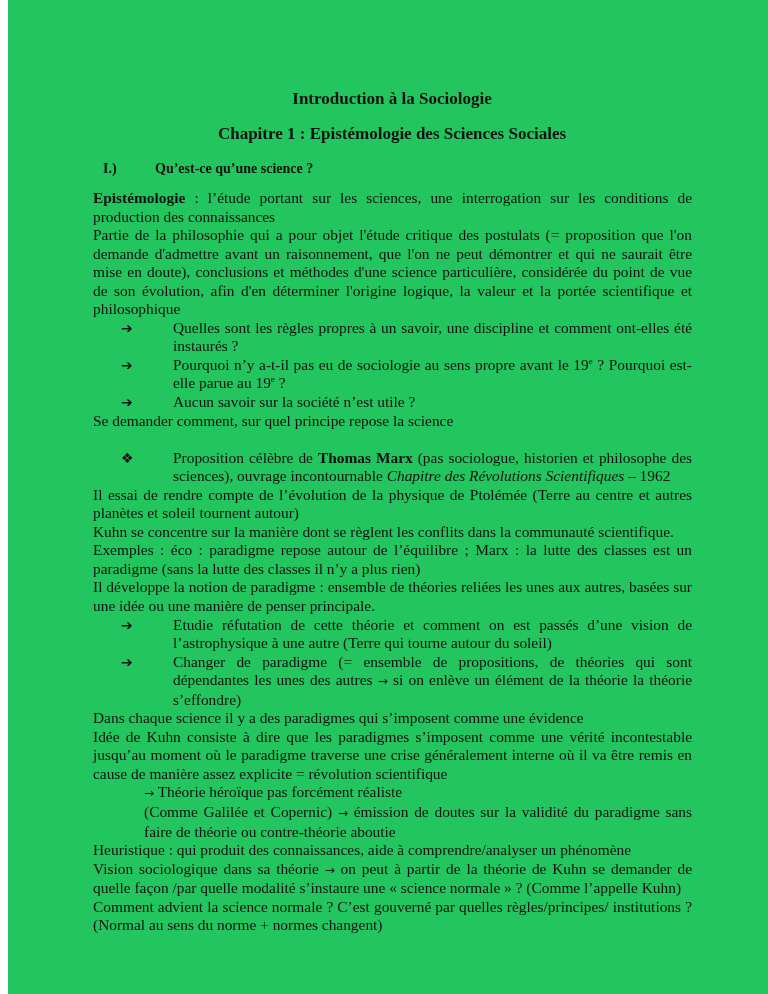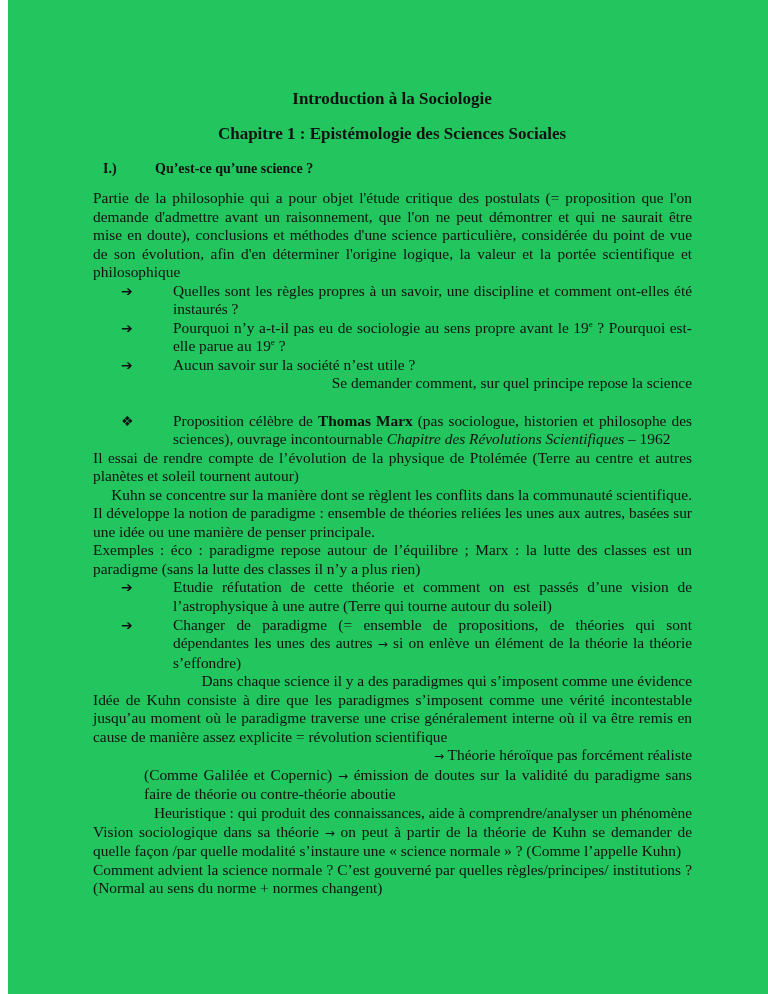--- a/index.html
+++ b/index.html
@@ -6,21 +6,21 @@
   body { width: 768px; height: 994px; overflow: hidden; position: relative;
          font-family: "Liberation Serif", "DejaVu Serif", serif; color: #111111; }
   .page { position: absolute; left: 8px; top: 0; width: 768px; height: 994px; background: #22c55e; }
   .title { position: absolute; left: 0; width: 768px; text-align: center; font-weight: bold; font-size: 17px; line-height: 20px; }
   .t1 { top: 89px; }
   .t2 { top: 109px; margin-top: 15px; }
   .section { position: absolute; top: 159px; left: 95px; font-weight: bold; font-size: 14px; line-height: 20px; }
   .section .num { display: inline-block; width: 52px; }
   .body { position: absolute; left: 85px; top: 189px; width: 599px; font-size: 15.4px; line-height: 18.55px; }
   .body p { margin: 0; text-align: justify; }
-  .body p.left { text-align: right; }
+  .body p.left { text-align: left; }
   .item { position: relative; padding-left: 52px; }
   .item .bullet { position: absolute; left: 28px; top: 0; width: 18px; font-size: 14px; }
   .item .txt { display: block; text-align: justify; margin-left: 28px; }
   .indent2 { padding-left: 51px; }
   .gap { height: 18.5px; }
   .arrow { font-family: "DejaVu Sans", sans-serif; font-size: 13px; font-weight: bold; }
   .arrow-thin { font-family: "DejaVu Sans", sans-serif; font-size: 12px; }
   .diamond { font-family: "DejaVu Sans", sans-serif; font-size: 12px; }
   sup { font-size: 9px; line-height: 0; vertical-align: super; }
   b { font-weight: bold; }
@@ -33,20 +33,21 @@
 
   <div class="title t1">Introduction à la Sociologie</div>
   <div class="title t2">Chapitre 1 : Epistémologie des Sciences Sociales</div>
 
   <div class="section">
     <span class="num">I.)</span><span>Qu’est-ce qu’une science ?</span>
   </div>
 
   <div class="body">
 
+    <p><b>Epistémologie</b><span> : l’étude portant sur les sciences, une interrogation sur les conditions de production des connaissances</span></p>
 
     <p>Partie de la philosophie qui a pour objet l'étude critique des postulats (= proposition que l'on demande d'admettre avant un raisonnement, que l'on ne peut démontrer et qui ne saurait être mise en doute), conclusions et méthodes d'une science particulière, considérée du point de vue de son évolution, afin d'en déterminer l'origine logique, la valeur et la portée scientifique et philosophique</p>
 
     <div class="item">
       <span class="bullet arrow">➔</span>
       <span class="txt">Quelles sont les règles propres à un savoir, une discipline et comment ont-elles été instaurés ?</span>
     </div>
     <div class="item">
       <span class="bullet arrow">➔</span>
       <span class="txt"><span>Pourquoi n’y a-t-il pas eu de sociologie au sens propre avant le 19</span><sup>e</sup><span> ? Pourquoi est-elle parue au 19</span><sup>e</sup><span> ?</span></span>
@@ -60,22 +61,22 @@
 
     <div class="gap"></div>
 
     <div class="item">
       <span class="bullet diamond">❖</span>
       <span class="txt"><span>Proposition célèbre de </span><b>Thomas Marx</b><span> (pas sociologue, historien et philosophe des sciences), ouvrage incontournable </span><i>Chapitre des Révolutions Scientifiques</i><span> – 1962</span></span>
     </div>
 
     <p>Il essai de rendre compte de l’évolution de la physique de Ptolémée (Terre au centre et autres planètes et soleil tournent autour)</p>
     <p class="left">Kuhn se concentre sur la manière dont se règlent les conflits dans la communauté scientifique.</p>
+    <p>Exemples : éco : paradigme repose autour de l’équilibre ; Marx : la lutte des classes est un paradigme (sans la lutte des classes il n’y a plus rien)</p>
     <p>Il développe la notion de paradigme : ensemble de théories reliées les unes aux autres, basées sur une idée ou une manière de penser principale.</p>
-    <p>Exemples : éco : paradigme repose autour de l’équilibre ; Marx : la lutte des classes est un paradigme (sans la lutte des classes il n’y a plus rien)</p>
 
     <div class="item">
       <span class="bullet arrow">➔</span>
       <span class="txt">Etudie réfutation de cette théorie et comment on est passés d’une vision de l’astrophysique à une autre (Terre qui tourne autour du soleil)</span>
     </div>
     <div class="item">
       <span class="bullet arrow">➔</span>
       <span class="txt"><span>Changer de paradigme (= ensemble de propositions, de théories qui sont dépendantes les unes des autres </span><span class="arrow-thin">→</span><span> si on enlève un élément de la théorie la théorie s’effondre)</span></span>
     </div>
 

